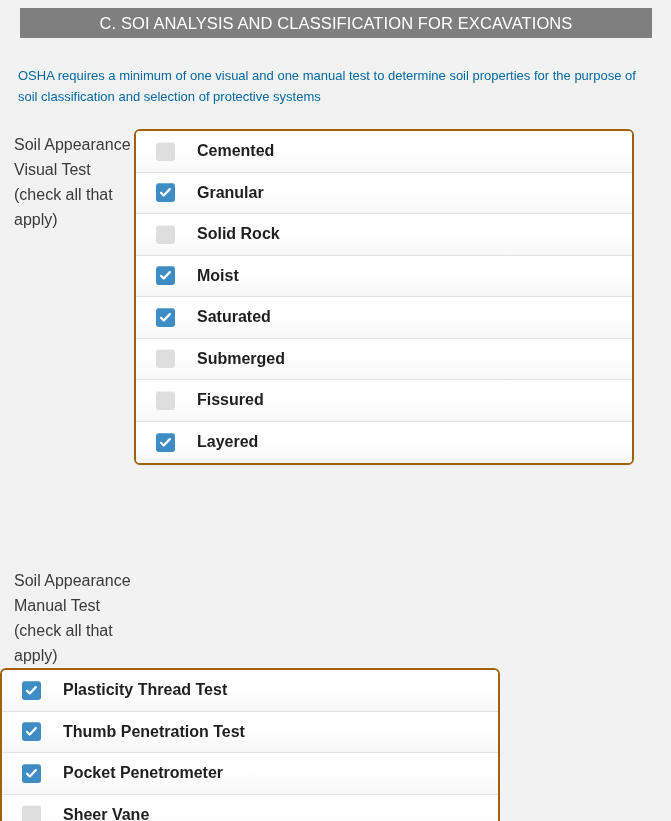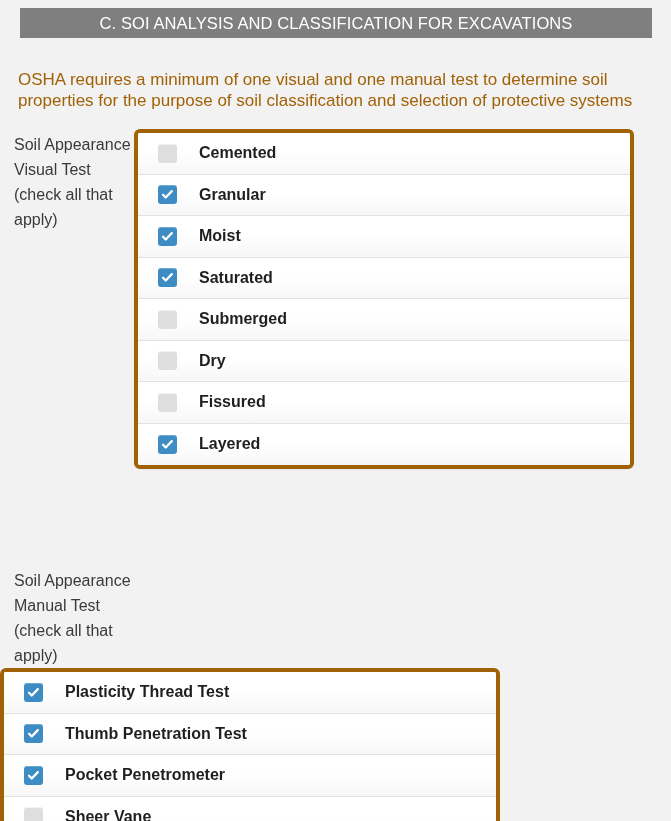--- a/index.html
+++ b/index.html
@@ -39,23 +39,23 @@
     text-align: right;
     box-sizing: border-box;
   }
 
   
   .intro {
     position: absolute;
     left: 18px;
     top: 52px;
     width: 630px;
-    font-size: 17px;
+    font-size: 13px;
     line-height: 21px;
-    color: #a16207;
+    color: #0369a1;
   }
 
   
   .block {
     position: absolute;
     left: 0;
     width: 671px;
     display: flex;
     align-items: flex-start;
     border-radius: 30px;
@@ -71,21 +71,21 @@
     font-size: 16px;
     line-height: 25px;
     color: #3a3a3a;
     font-weight: 400;
   }
 
   
   .checklist {
     width: 500px;
     background: #ffffff;
-    border: 4px solid #a16207;
+    border: 2px solid #a16207;
     border-radius: 6px;
     box-sizing: border-box;
     overflow: hidden;
     box-shadow: 0 1px 1px rgba(0,0,0,0.04);
   }
 
   .check-row {
     display: flex;
     align-items: center;
     height: 41.5px;
@@ -149,42 +149,42 @@
         </div>
         <div class="check-row">
           <span class="cb on">
             <svg viewBox="0 0 16 16">
               <path d="M3.2 8.3 L6.1 11.2 L12.6 4.4" fill="none" stroke="#ffffff" stroke-width="2.4" stroke-linecap="round" stroke-linejoin="round"></path>
             </svg>
           </span>
           <span class="check-label">Granular</span>
         </div>
         <div class="check-row">
+          <span class="cb off"></span>
+          <span class="check-label">Solid Rock</span>
+        </div>
+        <div class="check-row">
           <span class="cb on">
             <svg viewBox="0 0 16 16">
               <path d="M3.2 8.3 L6.1 11.2 L12.6 4.4" fill="none" stroke="#ffffff" stroke-width="2.4" stroke-linecap="round" stroke-linejoin="round"></path>
             </svg>
           </span>
           <span class="check-label">Moist</span>
         </div>
         <div class="check-row">
           <span class="cb on">
             <svg viewBox="0 0 16 16">
               <path d="M3.2 8.3 L6.1 11.2 L12.6 4.4" fill="none" stroke="#ffffff" stroke-width="2.4" stroke-linecap="round" stroke-linejoin="round"></path>
             </svg>
           </span>
           <span class="check-label">Saturated</span>
         </div>
         <div class="check-row">
           <span class="cb off"></span>
           <span class="check-label">Submerged</span>
-        </div>
-        <div class="check-row">
-          <span class="cb off"></span>
-          <span class="check-label">Dry</span>
         </div>
         <div class="check-row">
           <span class="cb off"></span>
           <span class="check-label">Fissured</span>
         </div>
         <div class="check-row">
           <span class="cb on">
             <svg viewBox="0 0 16 16">
               <path d="M3.2 8.3 L6.1 11.2 L12.6 4.4" fill="none" stroke="#ffffff" stroke-width="2.4" stroke-linecap="round" stroke-linejoin="round"></path>
             </svg>

